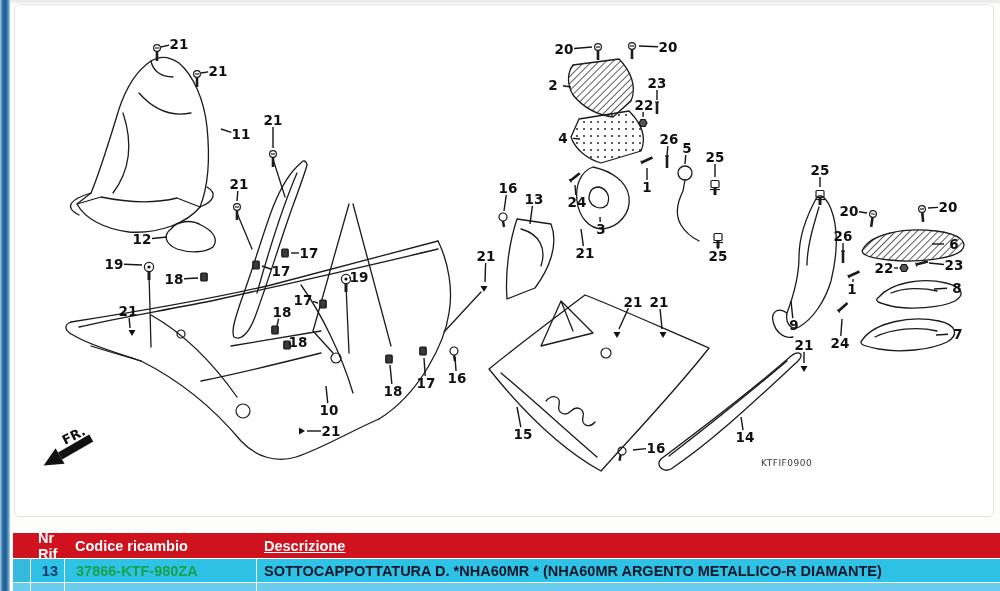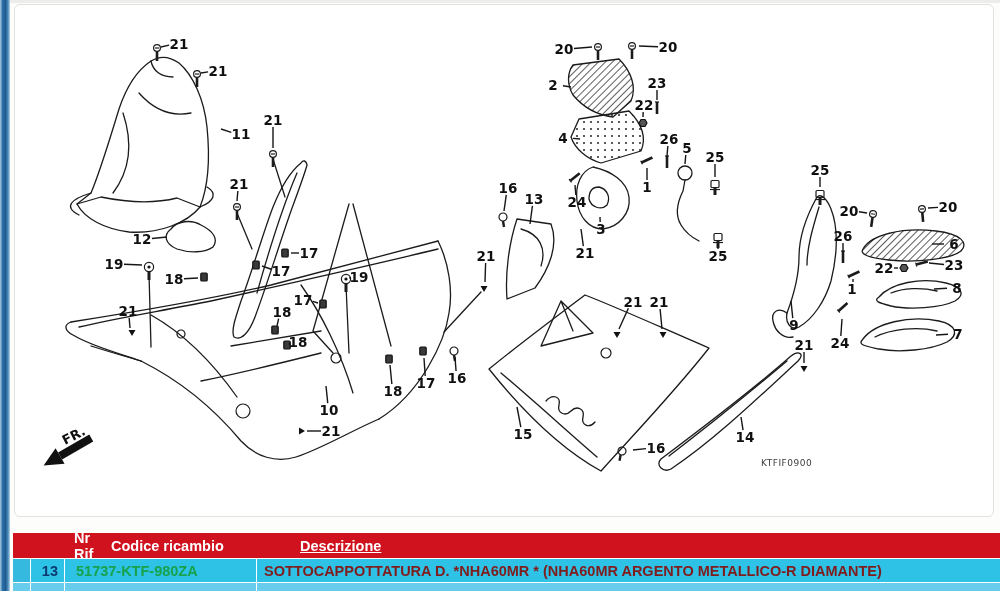--- a/index.html
+++ b/index.html
@@ -17,30 +17,30 @@
   .plbl{font-family:"DejaVu Sans",sans-serif;font-weight:bold;font-size:13.5px;fill:#101010;
         text-anchor:middle;}
   .ldr{stroke:#161616;stroke-width:1.4;}
   .code-text{font-family:"DejaVu Sans",sans-serif;font-size:9px;fill:#3c3c3c;letter-spacing:.5px;}
   .fr-text{font-family:"DejaVu Sans",sans-serif;font-weight:bold;font-size:13px;fill:#0e0e0e;}
   
   #parts-table{position:absolute;left:13px;top:533px;width:987px;}
   .t-head{display:flex;height:25px;background:#d0121f;color:#ffffff;
           font-weight:bold;font-size:14.5px;align-items:center;}
   .t-head .hc{height:100%;display:flex;align-items:center;box-sizing:border-box;}
-  .hc-nr{width:52px;padding-left:25px;margin-left:36px;}
+  .hc-nr{width:52px;padding-left:25px;}
   .hc-code{width:192px;padding-left:10px;text-align:right;}
   .hc-desc{flex:1;padding-left:7px;text-decoration:underline;}
   .t-row{display:flex;height:23px;margin-top:1px;font-weight:bold;font-size:14.5px;
          align-items:stretch;column-gap:1px;background:#ffffff;}
   .t-row .c{display:flex;align-items:center;box-sizing:border-box;background:#2ec2e6;}
   .c-nr{width:17px;background:#35b9df !important;}
   .c-rif{width:33px;justify-content:flex-end;padding-right:6px;color:#0d3a70;}
   .c-code{width:191px;padding-left:11px;color:#17a24b;}
-  .c-desc{flex:1;padding-left:7px;color:#7f1d1d;white-space:nowrap;overflow:hidden;}
+  .c-desc{flex:1;padding-left:7px;color:#0f172a;white-space:nowrap;overflow:hidden;}
   .t-next{display:flex;height:9px;margin-top:1px;column-gap:1px;background:#ffffff;}
   .t-next .c{background:#68cdec;}
 </style>
 </head>
 <body>
 
 <div id="stage">
   <div id="top-hairline"></div>
   <div id="left-stripe"></div>
 
@@ -434,21 +434,21 @@
 
   <div id="parts-table">
     <div class="t-head">
       <div class="hc hc-nr">Nr Rif</div>
       <div class="hc hc-code">Codice ricambio</div>
       <div class="hc hc-desc">Descrizione</div>
     </div>
     <div class="t-row">
       <div class="c c-nr"></div>
       <div class="c c-rif">13</div>
-      <div class="c c-code">51737-KTF-980ZA</div>
+      <div class="c c-code">37866-KTF-980ZA</div>
       <div class="c c-desc">SOTTOCAPPOTTATURA D. *NHA60MR * (NHA60MR ARGENTO METALLICO-R DIAMANTE)</div>
     </div>
     <div class="t-next">
       <div class="c" style="width:17px"></div>
       <div class="c" style="width:33px"></div>
       <div class="c" style="width:191px"></div>
       <div class="c" style="flex:1"></div>
     </div>
   </div>
 </div>

